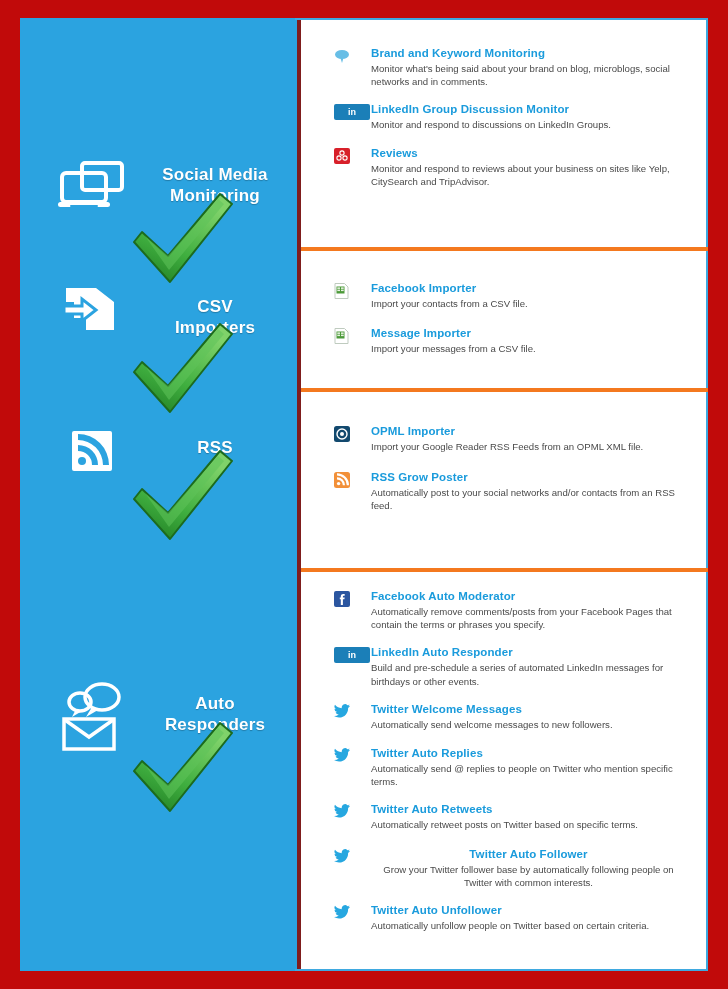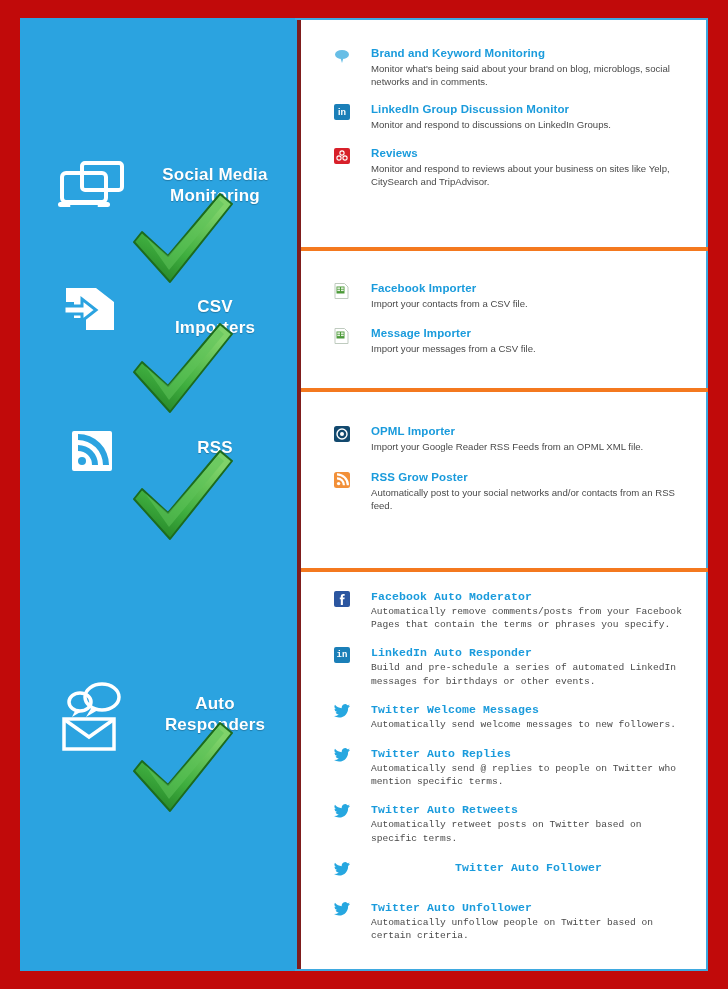--- a/index.html
+++ b/index.html
@@ -115,21 +115,21 @@
   .fdesc {
     color: #4A4A4A;
     font-size: 9.6px;
     line-height: 13.2px;
     margin: 0;
     max-width: 320px;
   }
 
   
   .sq {
-    width: 16px; height: 16px;
+    width: 36px; height: 16px;
     border-radius: 2px;
     display: block;
   }
   .li-sq   { background: #1B7FB8; }
   .glyph {
     color: #fff;
     font-weight: bold;
     font-size: 9px;
     line-height: 16px;
     text-align: center;
@@ -317,21 +317,21 @@
               <circle cx="4.6" cy="11.6" r="1.7" fill="#fff"></circle>
               <path d="M3 7.4 A5.8 5.8 0 0 1 8.8 13.2 L11 13.2 A8 8 0 0 0 3 5.2 Z" fill="#fff"></path>
               <path d="M3 3.4 A9.8 9.8 0 0 1 12.8 13.2 L15 13.2 A12 12 0 0 0 3 1.2 Z" fill="#fff"></path>
             </svg>
           </span>
           <p class="ftitle">RSS Grow Poster</p>
           <p class="fdesc">Automatically post to your social networks and/or contacts from an RSS feed.</p>
         </div>
       </div>
 
-      <div class="section" style="height:399px; padding:17px 4px 0 0;font-family:Liberation Mono, monospace;">
+      <div class="section" style="height:399px; padding:17px 4px 0 0;">
 
         <div class="feature" style="margin-bottom:14px;">
           <span class="ficon">
             <svg width="16" height="16" viewBox="0 0 16 16">
               <rect width="16" height="16" rx="2" fill="#2B56A0"></rect>
               <path d="M10.4 8.3 H8.9 V14 H6.8 V8.3 H5.8 V6.6 H6.8 V5.4 C6.8 4.1 7.4 3 9.3 3 H10.7 V4.8 H9.8 C9.1 4.8 8.9 5 8.9 5.5 V6.6 H10.7 Z" fill="#fff"></path>
             </svg>
           </span>
           <p class="ftitle">Facebook Auto Moderator</p>
           <p class="fdesc">Automatically remove comments/posts from your Facebook Pages that contain the terms or phrases you specify.</p>
@@ -377,20 +377,21 @@
           <p class="fdesc">Automatically retweet posts on Twitter based on specific terms.</p>
         </div>
 
         <div class="feature" style="margin-bottom:14px;text-align:center;">
           <span class="ficon">
             <svg width="16" height="14" viewBox="0 0 16 14">
               <path d="M16 1.7 a6.4 6.4 0 0 1-1.9.5 3.3 3.3 0 0 0 1.4-1.8 6.6 6.6 0 0 1-2.1.8 3.3 3.3 0 0 0-5.6 3 9.3 9.3 0 0 1-6.8-3.4 3.3 3.3 0 0 0 1 4.4 3.3 3.3 0 0 1-1.5-.4 3.3 3.3 0 0 0 2.6 3.3 3.3 3.3 0 0 1-1.5.1 3.3 3.3 0 0 0 3.1 2.3A6.6 6.6 0 0 1 0 12a9.3 9.3 0 0 0 5 1.5c6 0 9.3-5 9.1-9.5A6.7 6.7 0 0 0 16 1.7z" fill="#26A7E0"></path>
             </svg>
           </span>
           <p class="ftitle">Twitter Auto Follower</p>
+          <p class="fdesc">Grow your Twitter follower base by automatically following people on Twitter with common interests.</p>
         </div>
 
         <div class="feature">
           <span class="ficon">
             <svg width="16" height="14" viewBox="0 0 16 14">
               <path d="M16 1.7 a6.4 6.4 0 0 1-1.9.5 3.3 3.3 0 0 0 1.4-1.8 6.6 6.6 0 0 1-2.1.8 3.3 3.3 0 0 0-5.6 3 9.3 9.3 0 0 1-6.8-3.4 3.3 3.3 0 0 0 1 4.4 3.3 3.3 0 0 1-1.5-.4 3.3 3.3 0 0 0 2.6 3.3 3.3 3.3 0 0 1-1.5.1 3.3 3.3 0 0 0 3.1 2.3A6.6 6.6 0 0 1 0 12a9.3 9.3 0 0 0 5 1.5c6 0 9.3-5 9.1-9.5A6.7 6.7 0 0 0 16 1.7z" fill="#26A7E0"></path>
             </svg>
           </span>
           <p class="ftitle">Twitter Auto Unfollower</p>
           <p class="fdesc">Automatically unfollow people on Twitter based on certain criteria.</p>

